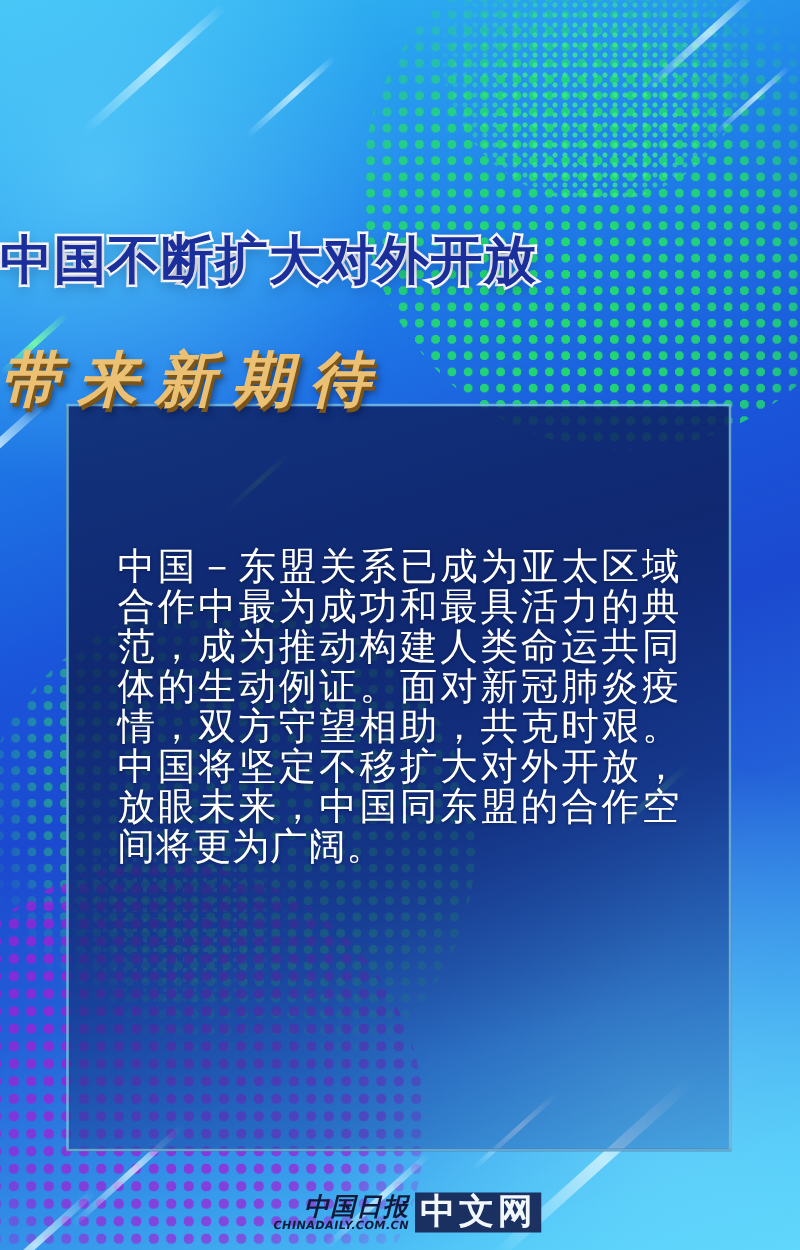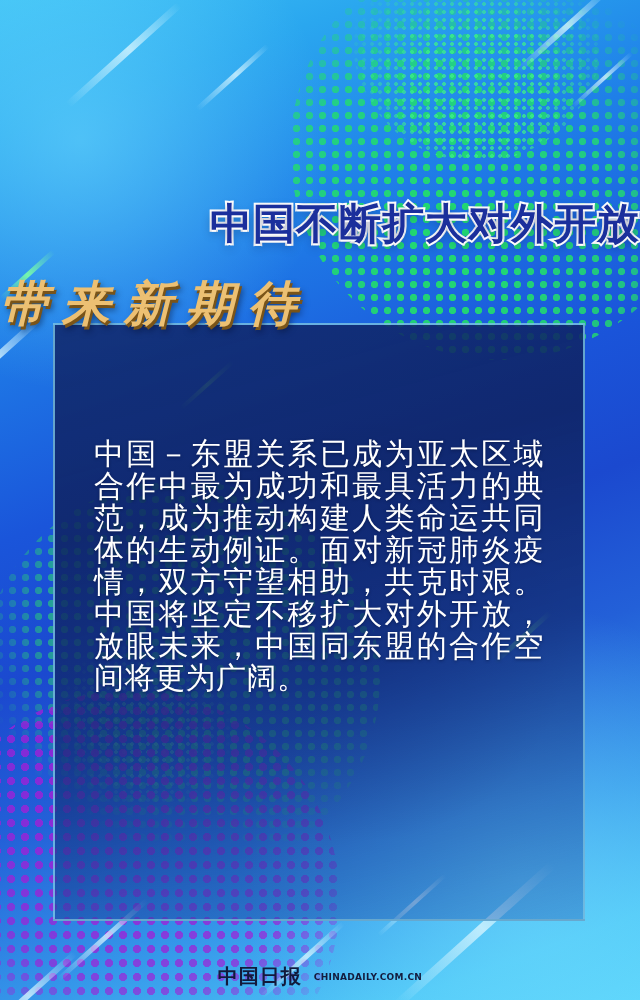--- a/index.html
+++ b/index.html
@@ -140,24 +140,24 @@
   
   .content {
     position: relative;
     z-index: 5;
     width: 100%;
     height: 100%;
   }
 
   .headline {
     position: absolute;
-    top: 196px;
+    top: 180px;
     left: 0;
     width: 100%;
-    text-align: right;
+    text-align: left;
     font-family: "DejaVu Sans", "Liberation Sans", sans-serif;
     font-weight: 700;
     font-size: 42px;
     letter-spacing: 1px;
     color: #1b2f9c;
     -webkit-text-stroke: 4px #ffffff;
     paint-order: stroke fill;
     text-shadow:
        0 2px 0 rgba(255,255,255,.9),
        0 4px 10px rgba(8,22,70,.35);
@@ -218,23 +218,24 @@
     left: 0;
     bottom: 14px;
     width: 100%;
     display: flex;
     align-items: flex-end;
     justify-content: center;
     gap: 5px;
   }
   .logo-cn-daily {
     display: flex;
-    flex-direction: row;
-    align-items: center;
+    flex-direction: column;
+    align-items: flex-end;
     line-height: 1;
+    font-style: italic;
   }
   .logo-cn-daily .zh {
     font-family: "DejaVu Serif", "Liberation Serif", serif;
     font-weight: 700;
     font-size: 20px;
     color: #121a3c;
     letter-spacing: 1px;
   }
   .logo-cn-daily .en {
     margin-top: 2px;
@@ -295,16 +296,17 @@
 
     <div class="subhead">带来新期待</div>
 
     <div class="body-text">中国－东盟关系已成为亚太区域合作中最为成功和最具活力的典范，成为推动构建人类命运共同体的生动例证。面对新冠肺炎疫情，双方守望相助，共克时艰。中国将坚定不移扩大对外开放，放眼未来，中国同东盟的合作空间将更为广阔。</div>
 
     <div class="footer-logo">
       <div class="logo-cn-daily">
         <span class="zh">中国日报</span>
         <span class="en">CHINADAILY.COM.CN</span>
       </div>
+      <div class="logo-zhongwen">中文网</div>
     </div>
 
   </div>
 </div>
 
 </body></html>

